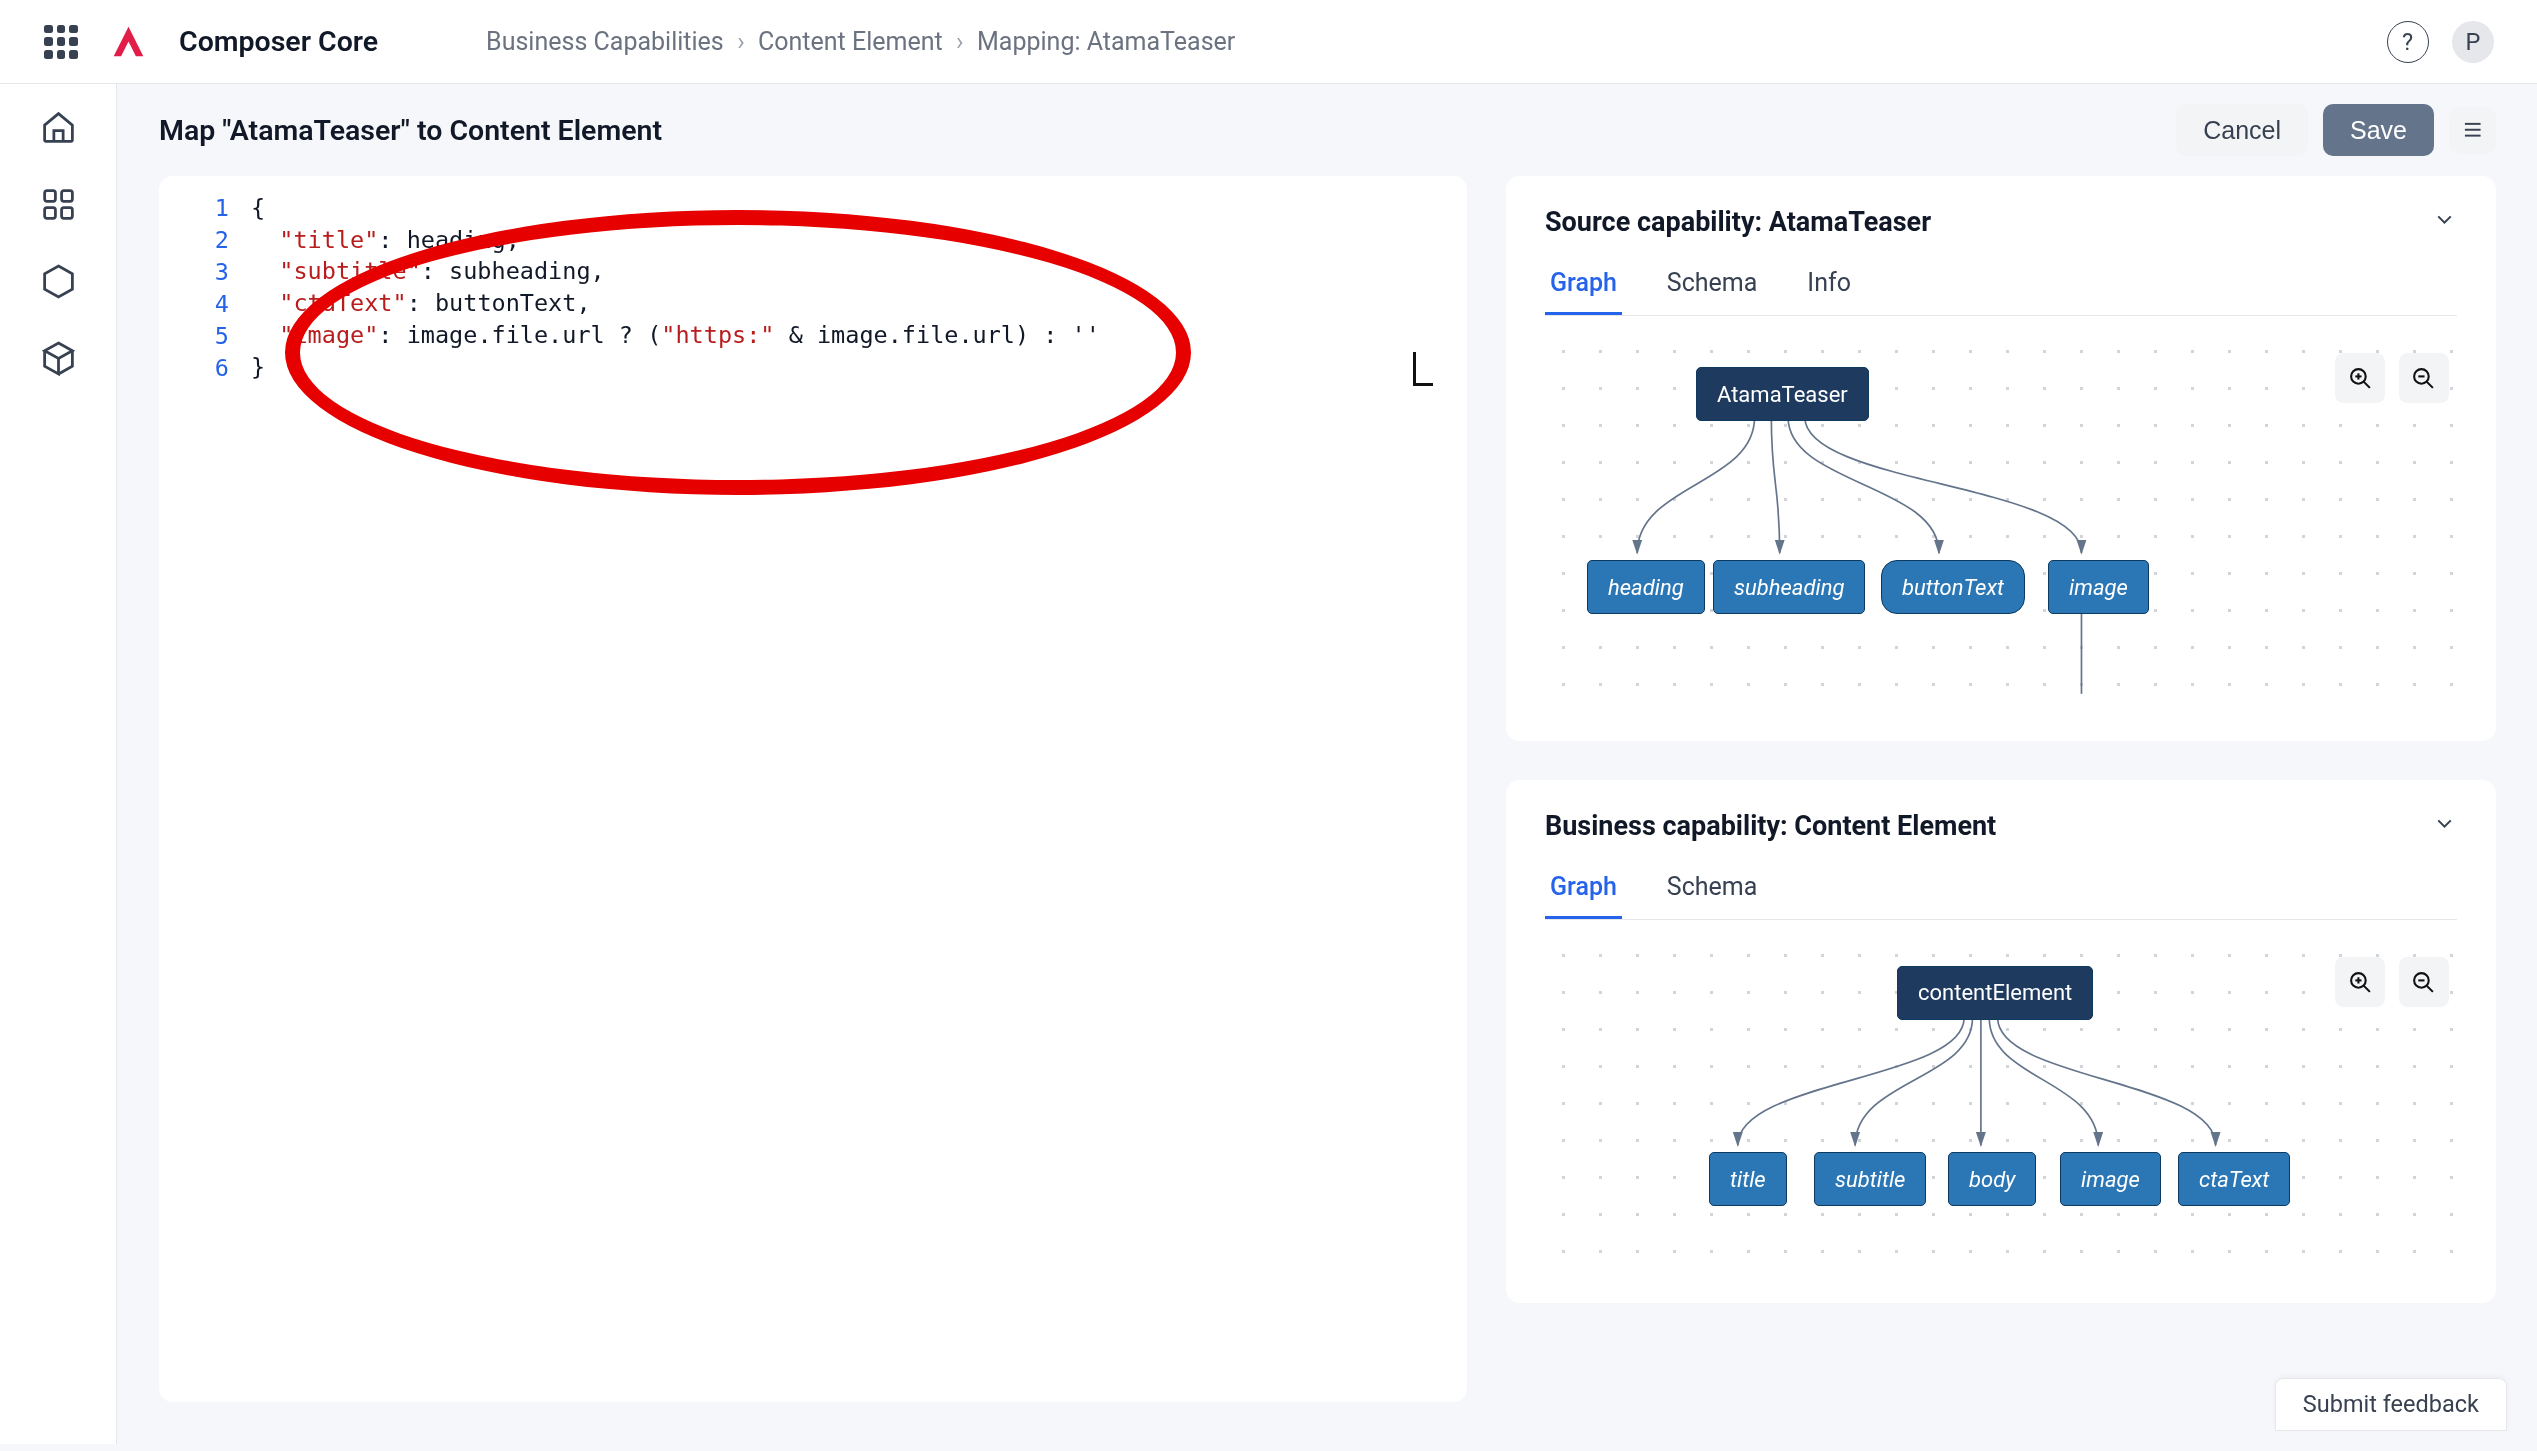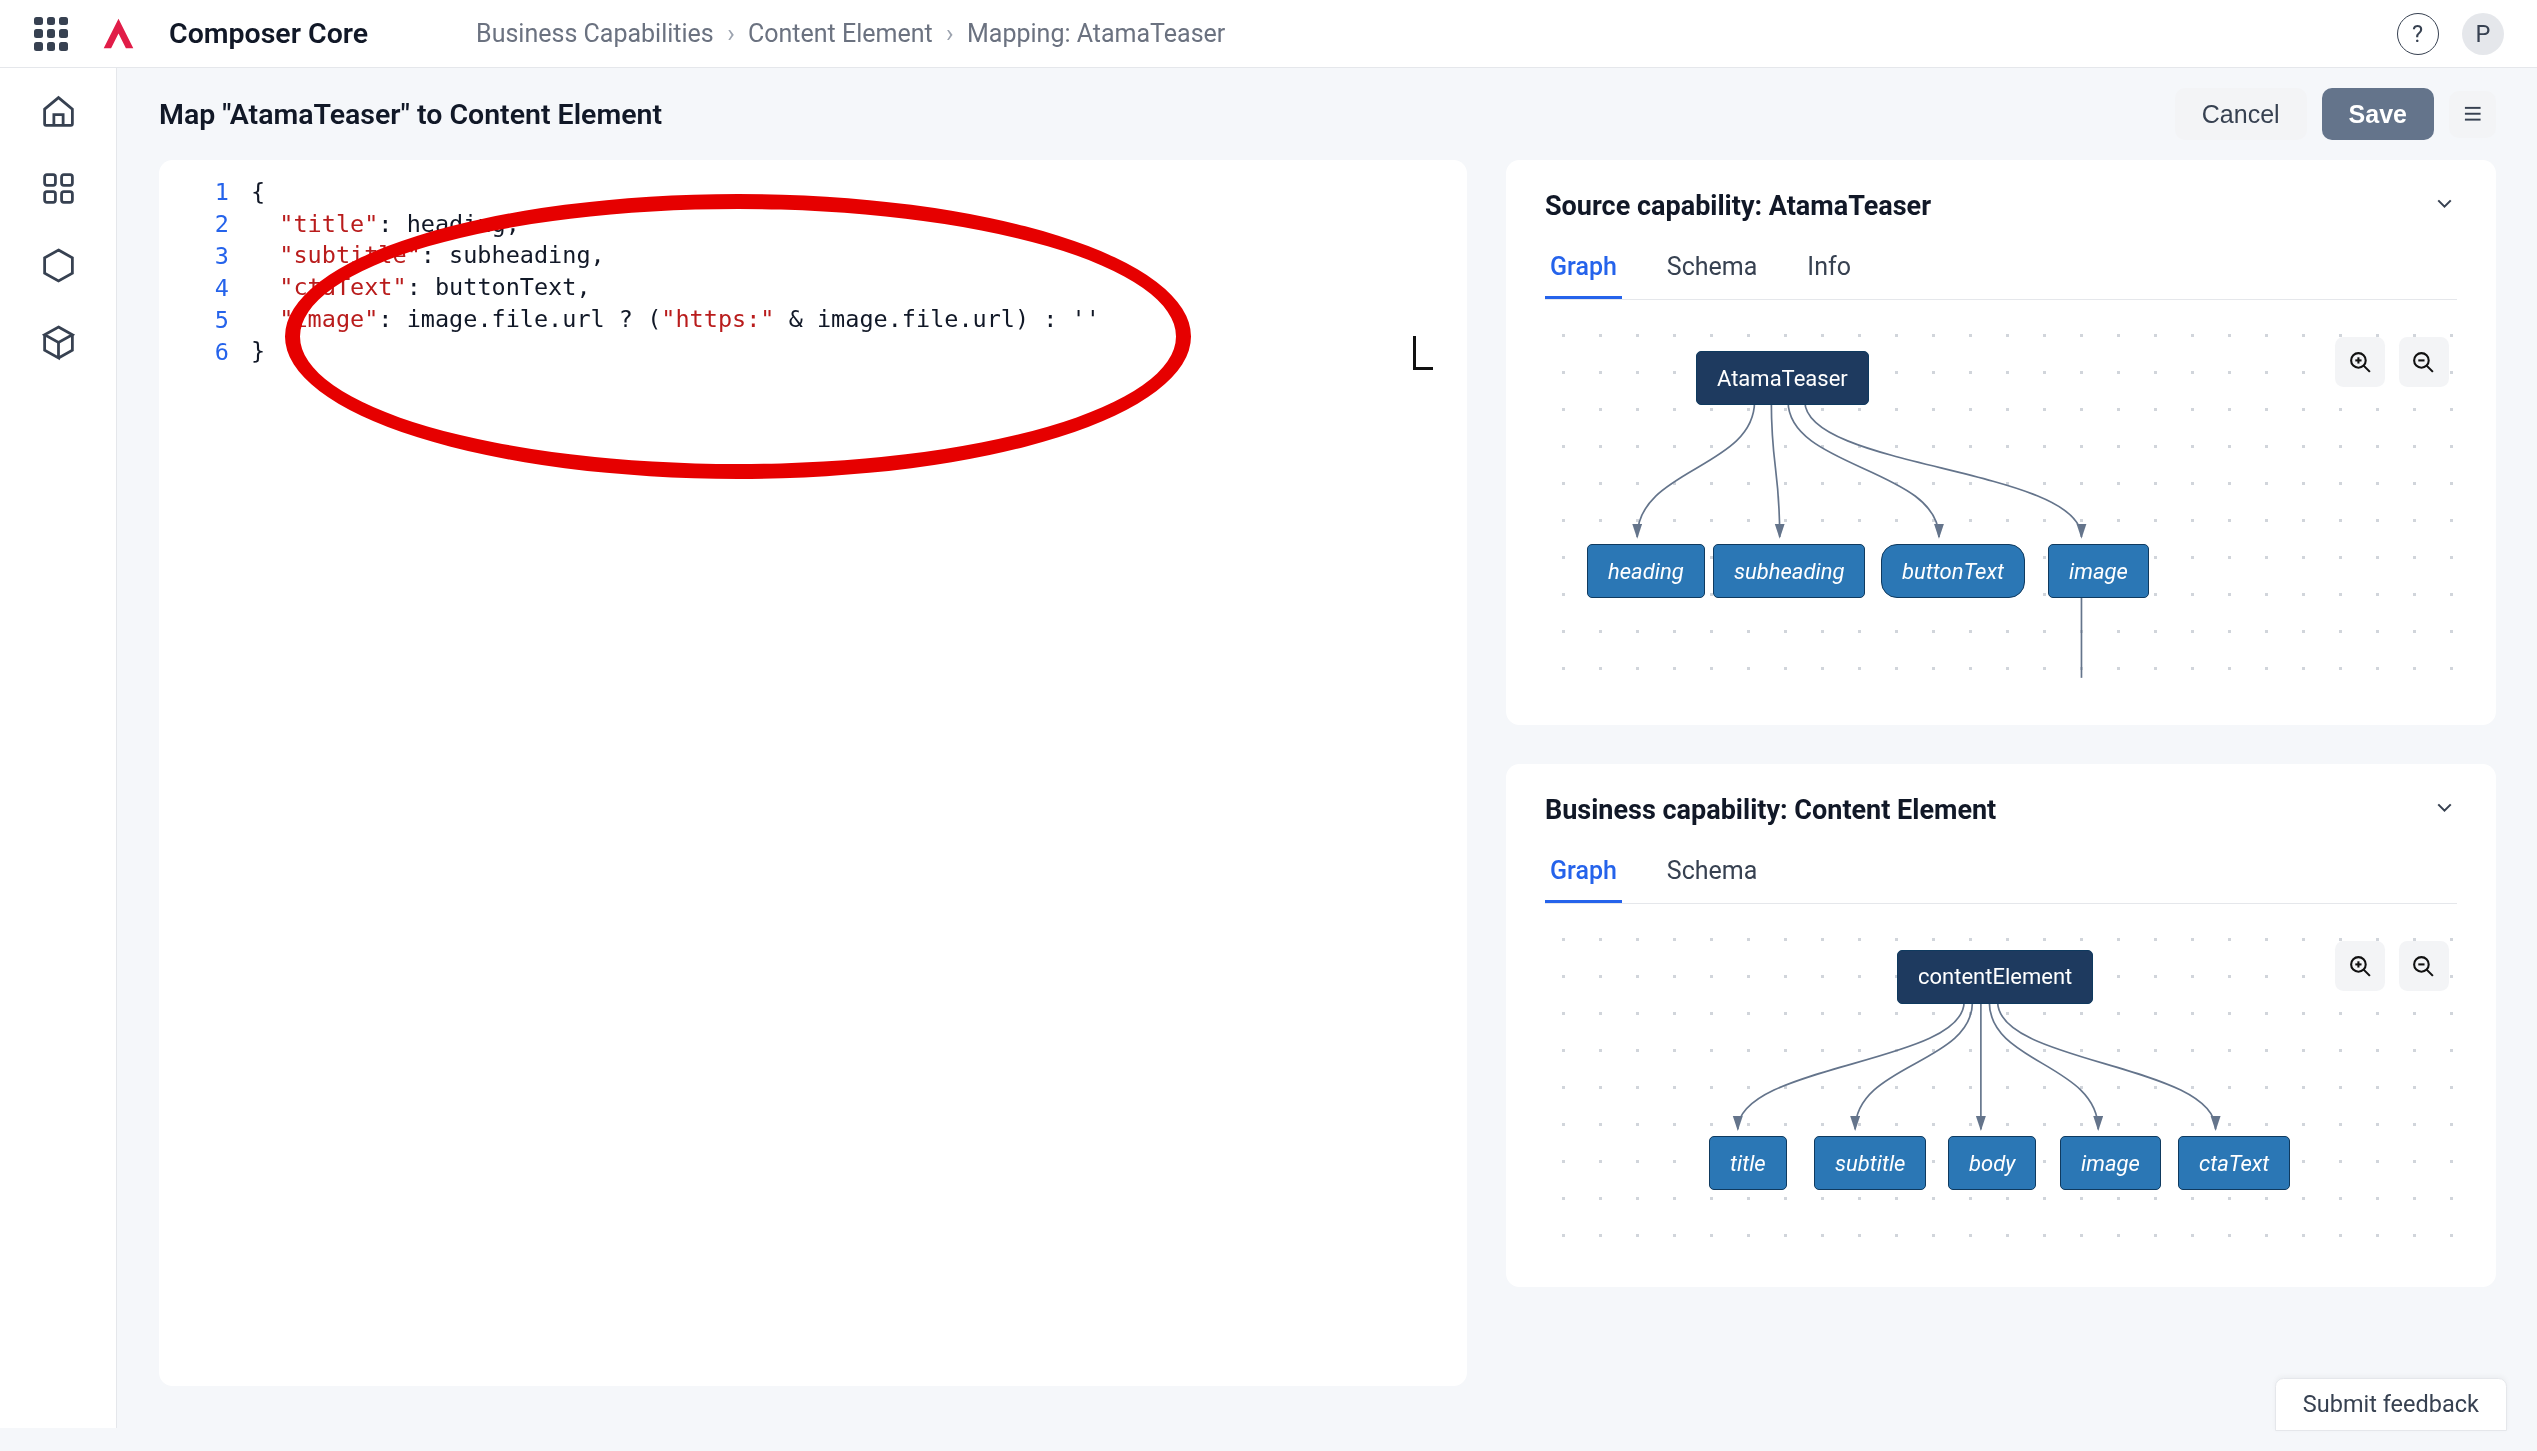--- a/index.html
+++ b/index.html
@@ -6,26 +6,26 @@
   body {
     font-family: -apple-system, BlinkMacSystemFont, "Segoe UI", Roboto, Helvetica, Arial, sans-serif;
     background: #f5f7fa;
     color: #111827;
     width: 2538px;
     height: 1452px;
     overflow: hidden;
     font-size: 23.5px;
   }
   .topbar {
-    height: 68px;
+    height: 84px;
     background: #fff;
     border-bottom: 0.8px solid #e5e7eb;
     display: flex;
     align-items: center;
-    padding: 0 34px;
+    padding: 0 44px;
     gap: 32px;
   }
   .apps-grid {
     width: 34px; height: 34px;
     display: grid; grid-template-columns: repeat(3,1fr); grid-template-rows: repeat(3,1fr);
     gap: 4.2px;
   }
   .apps-grid div { background:#374151; border-radius:2.5px; }
   .logo {
     width: 37px; height: 37px;
@@ -51,21 +51,21 @@
   .side-ico { width:37px; height:37px; color:#374151; cursor:pointer; }
 
   .main { flex:1; display:flex; flex-direction:column; }
   .pagehead {
     height: 92px; display:flex; align-items:center; padding: 0 42px; gap:17px;
   }
   .page-title { font-size:28.5px; font-weight:600; color:#111827; }
   .head-actions { margin-left:auto; display:flex; gap:15px; align-items:center; }
   .btn { padding:11.7px 27px; border-radius:10px; font-size:25px; font-weight:500; cursor:pointer; border:none; }
   .btn-cancel { background:#f3f4f6; color:#374151; }
-  .btn-save { background:#64748b; color:#fff;font-weight:bold; }
+  .btn-save { background:#64748b; color:#fff; }
   .btn-menu { background:#f3f4f6; width:47px; height:47px; border-radius:10px; display:flex; align-items:center; justify-content:center; cursor:pointer; }
 
   .content { flex:1; display:flex; gap:39px; padding: 0 42px 42px 42px; }
 
   .editor-panel {
     flex:1; background:#fff; border-radius:13.4px; padding:17px 0; position:relative;
   }
   .code-area { display:flex; font-family: ui-monospace, Menlo, Consolas, monospace; font-size:23.5px; line-height:1.35; }
   .gutter { width:92px; text-align:right; color:#2563eb; padding-right:22px; user-select:none; }
   .gutter div { height:32px; }

